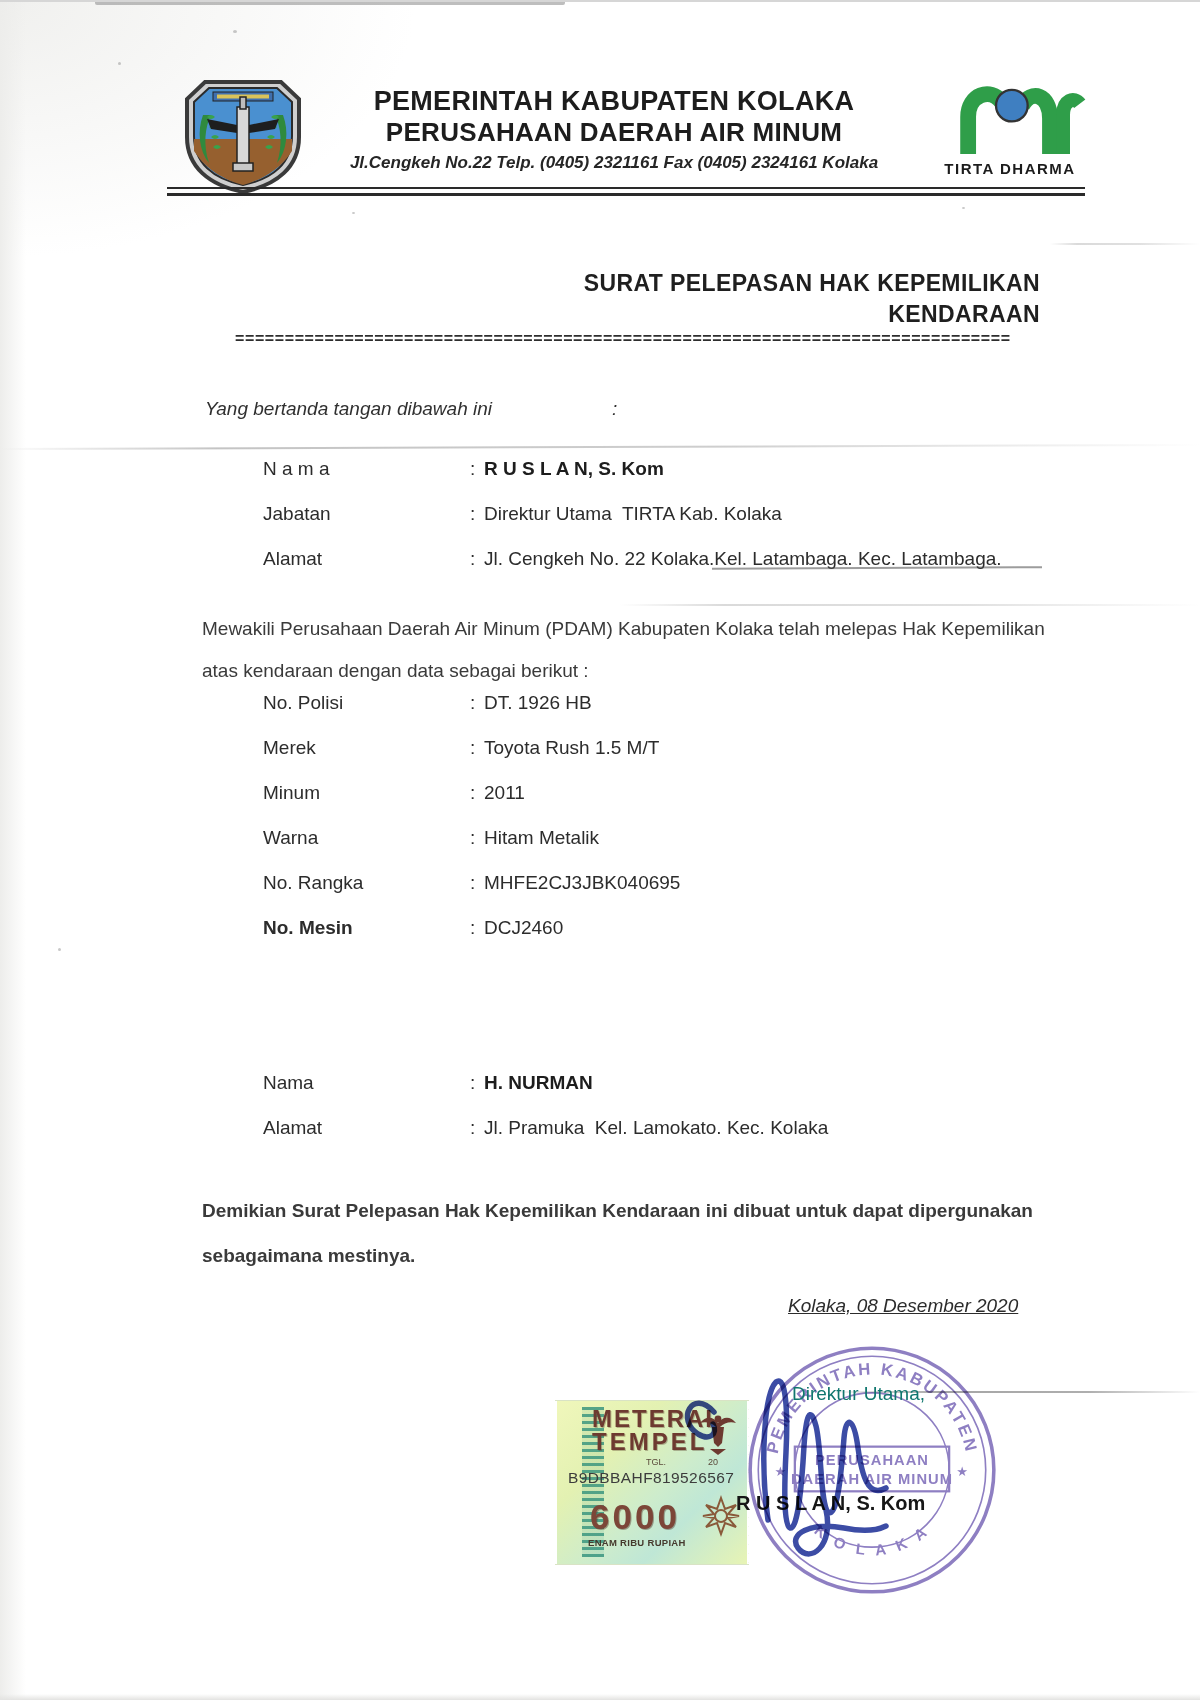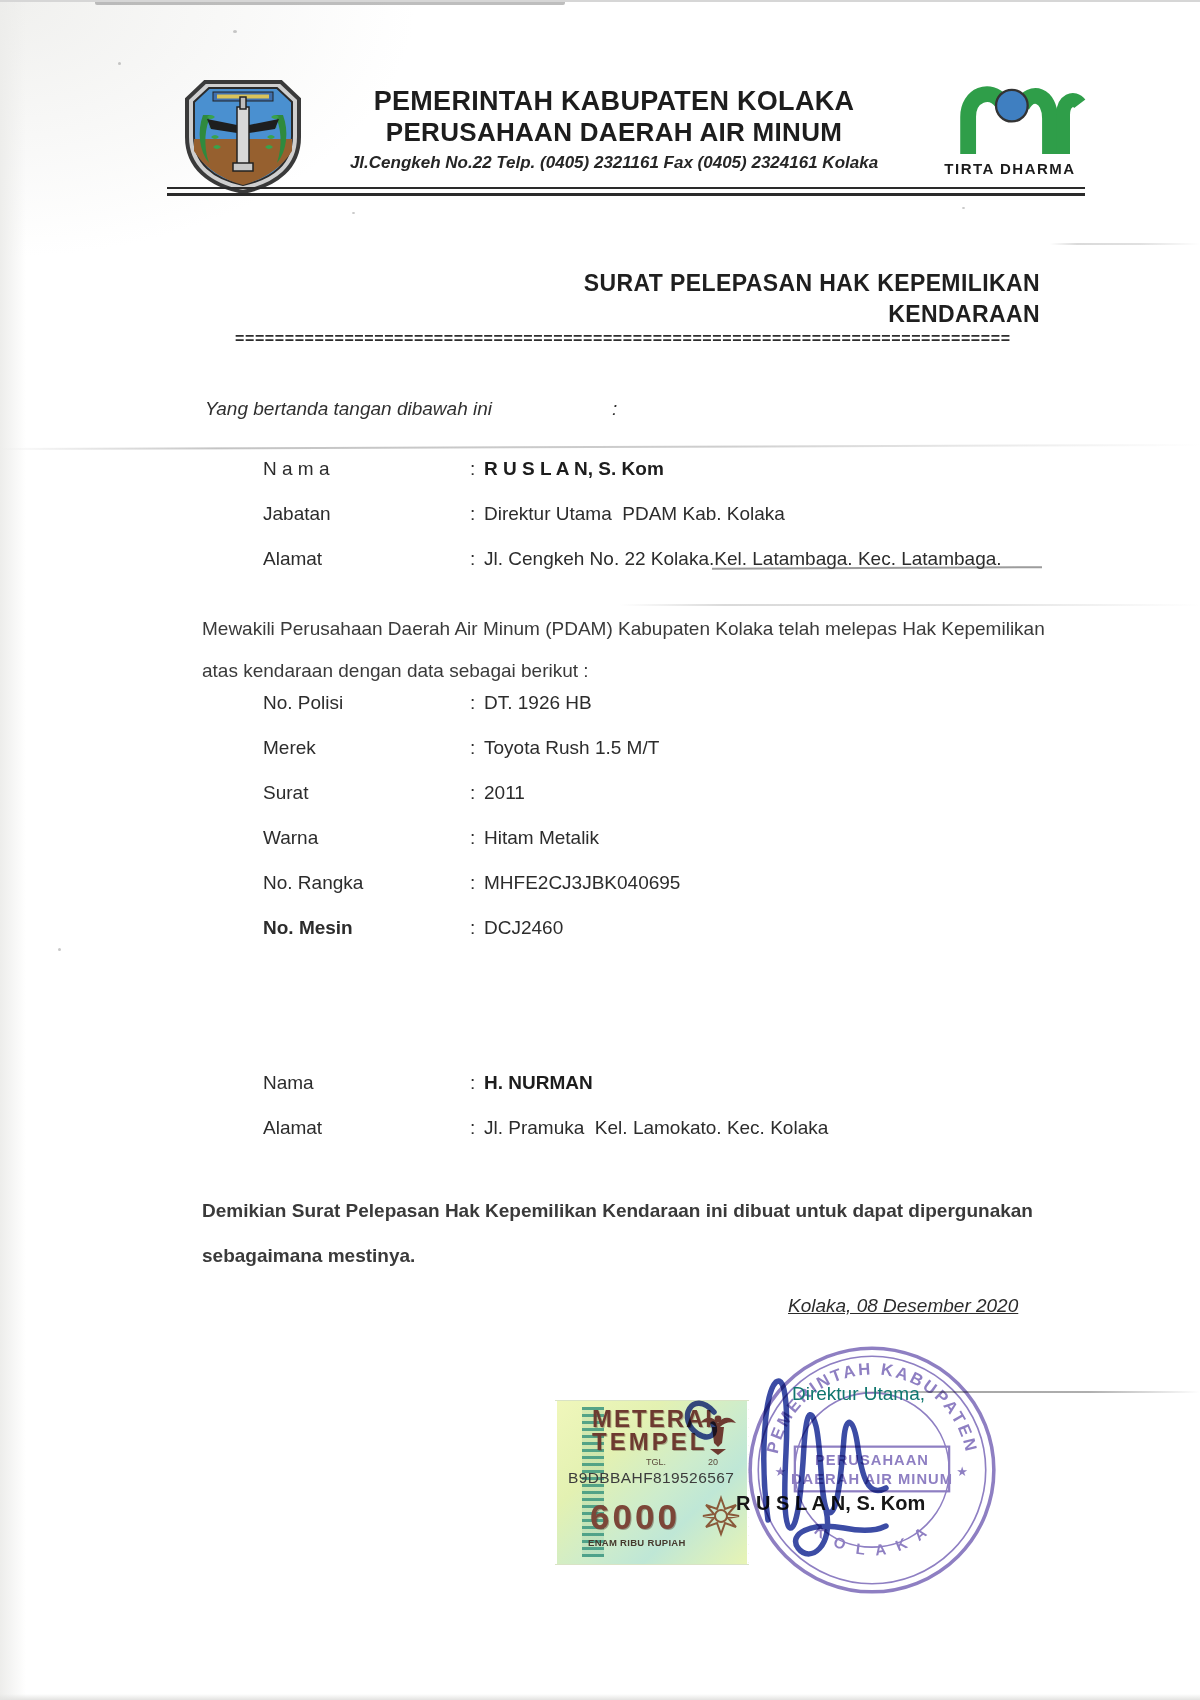--- a/index.html
+++ b/index.html
@@ -151,21 +151,21 @@
 
   <div class="kv-block" style="left:263px;top:458px;">
     <div class="kv-row">
       <span class="kv-label">N a m a</span>
       <span class="kv-colon">:</span>
       <span class="kv-value bold">R U S L A N, S. Kom</span>
     </div>
     <div class="kv-row">
       <span class="kv-label">Jabatan</span>
       <span class="kv-colon">:</span>
-      <span class="kv-value">Direktur Utama  PDAM Kab. Kolaka</span>
+      <span class="kv-value">Direktur Utama  TIRTA Kab. Kolaka</span>
     </div>
     <div class="kv-row">
       <span class="kv-label">Alamat</span>
       <span class="kv-colon">:</span>
       <span class="kv-value">Jl. Cengkeh No. 22 Kolaka.Kel. Latambaga. Kec. Latambaga.</span>
     </div>
   </div>
 
   <div class="para" style="left:202px;top:608px;width:866px;">Mewakili Perusahaan Daerah Air Minum (PDAM) Kabupaten Kolaka telah melepas Hak Kepemilikan atas kendaraan dengan data sebagai berikut :</div>
 
@@ -174,21 +174,21 @@
       <span class="kv-label">No. Polisi</span>
       <span class="kv-colon">:</span>
       <span class="kv-value">DT. 1926 HB</span>
     </div>
     <div class="kv-row">
       <span class="kv-label">Merek</span>
       <span class="kv-colon">:</span>
       <span class="kv-value">Toyota Rush 1.5 M/T</span>
     </div>
     <div class="kv-row">
-      <span class="kv-label">Surat</span>
+      <span class="kv-label">Minum</span>
       <span class="kv-colon">:</span>
       <span class="kv-value">2011</span>
     </div>
     <div class="kv-row">
       <span class="kv-label">Warna</span>
       <span class="kv-colon">:</span>
       <span class="kv-value">Hitam Metalik</span>
     </div>
     <div class="kv-row">
       <span class="kv-label">No. Rangka</span>

